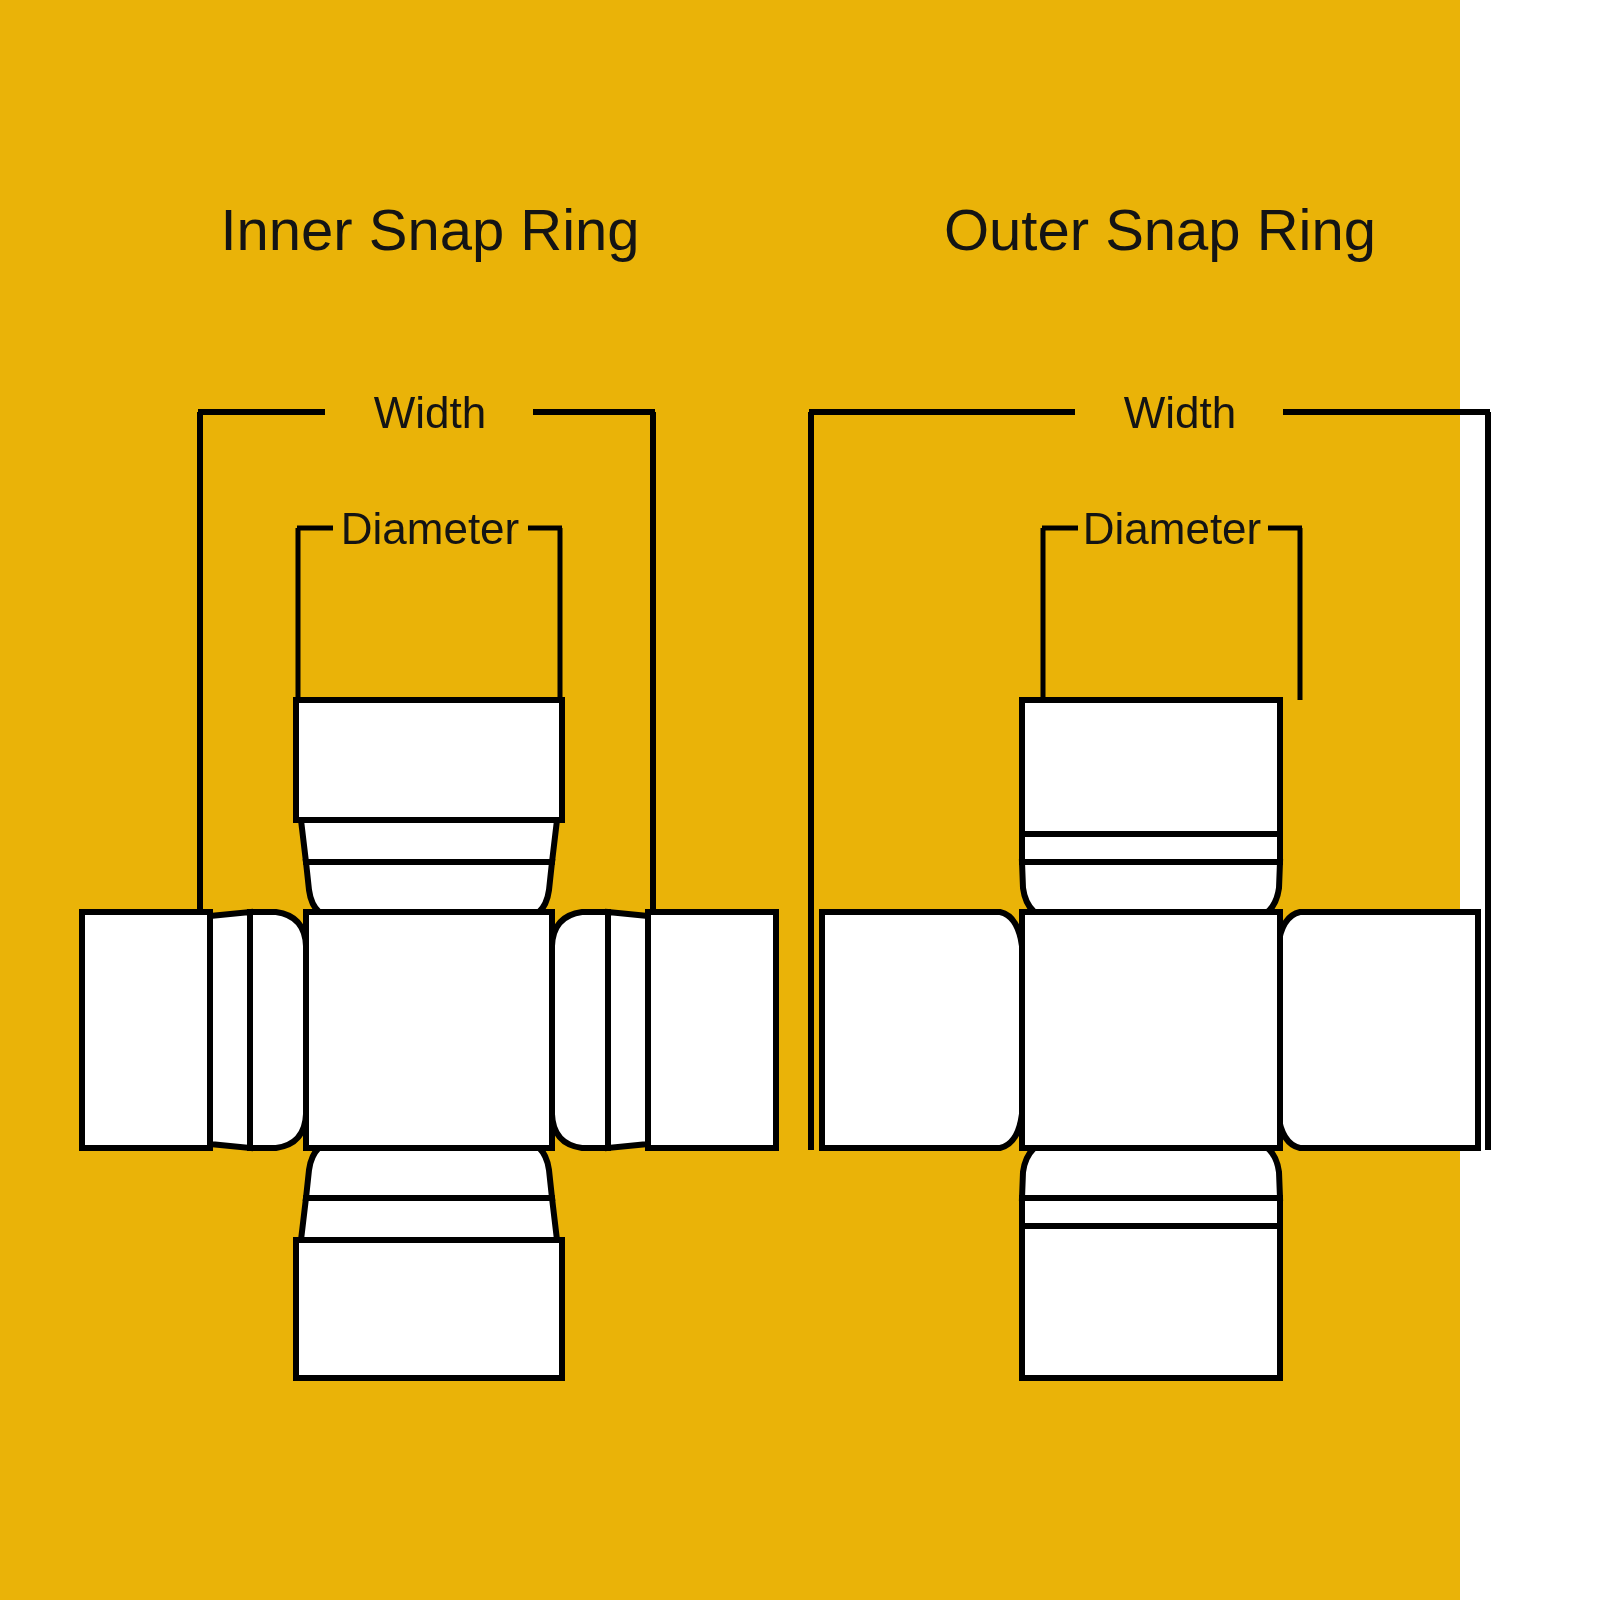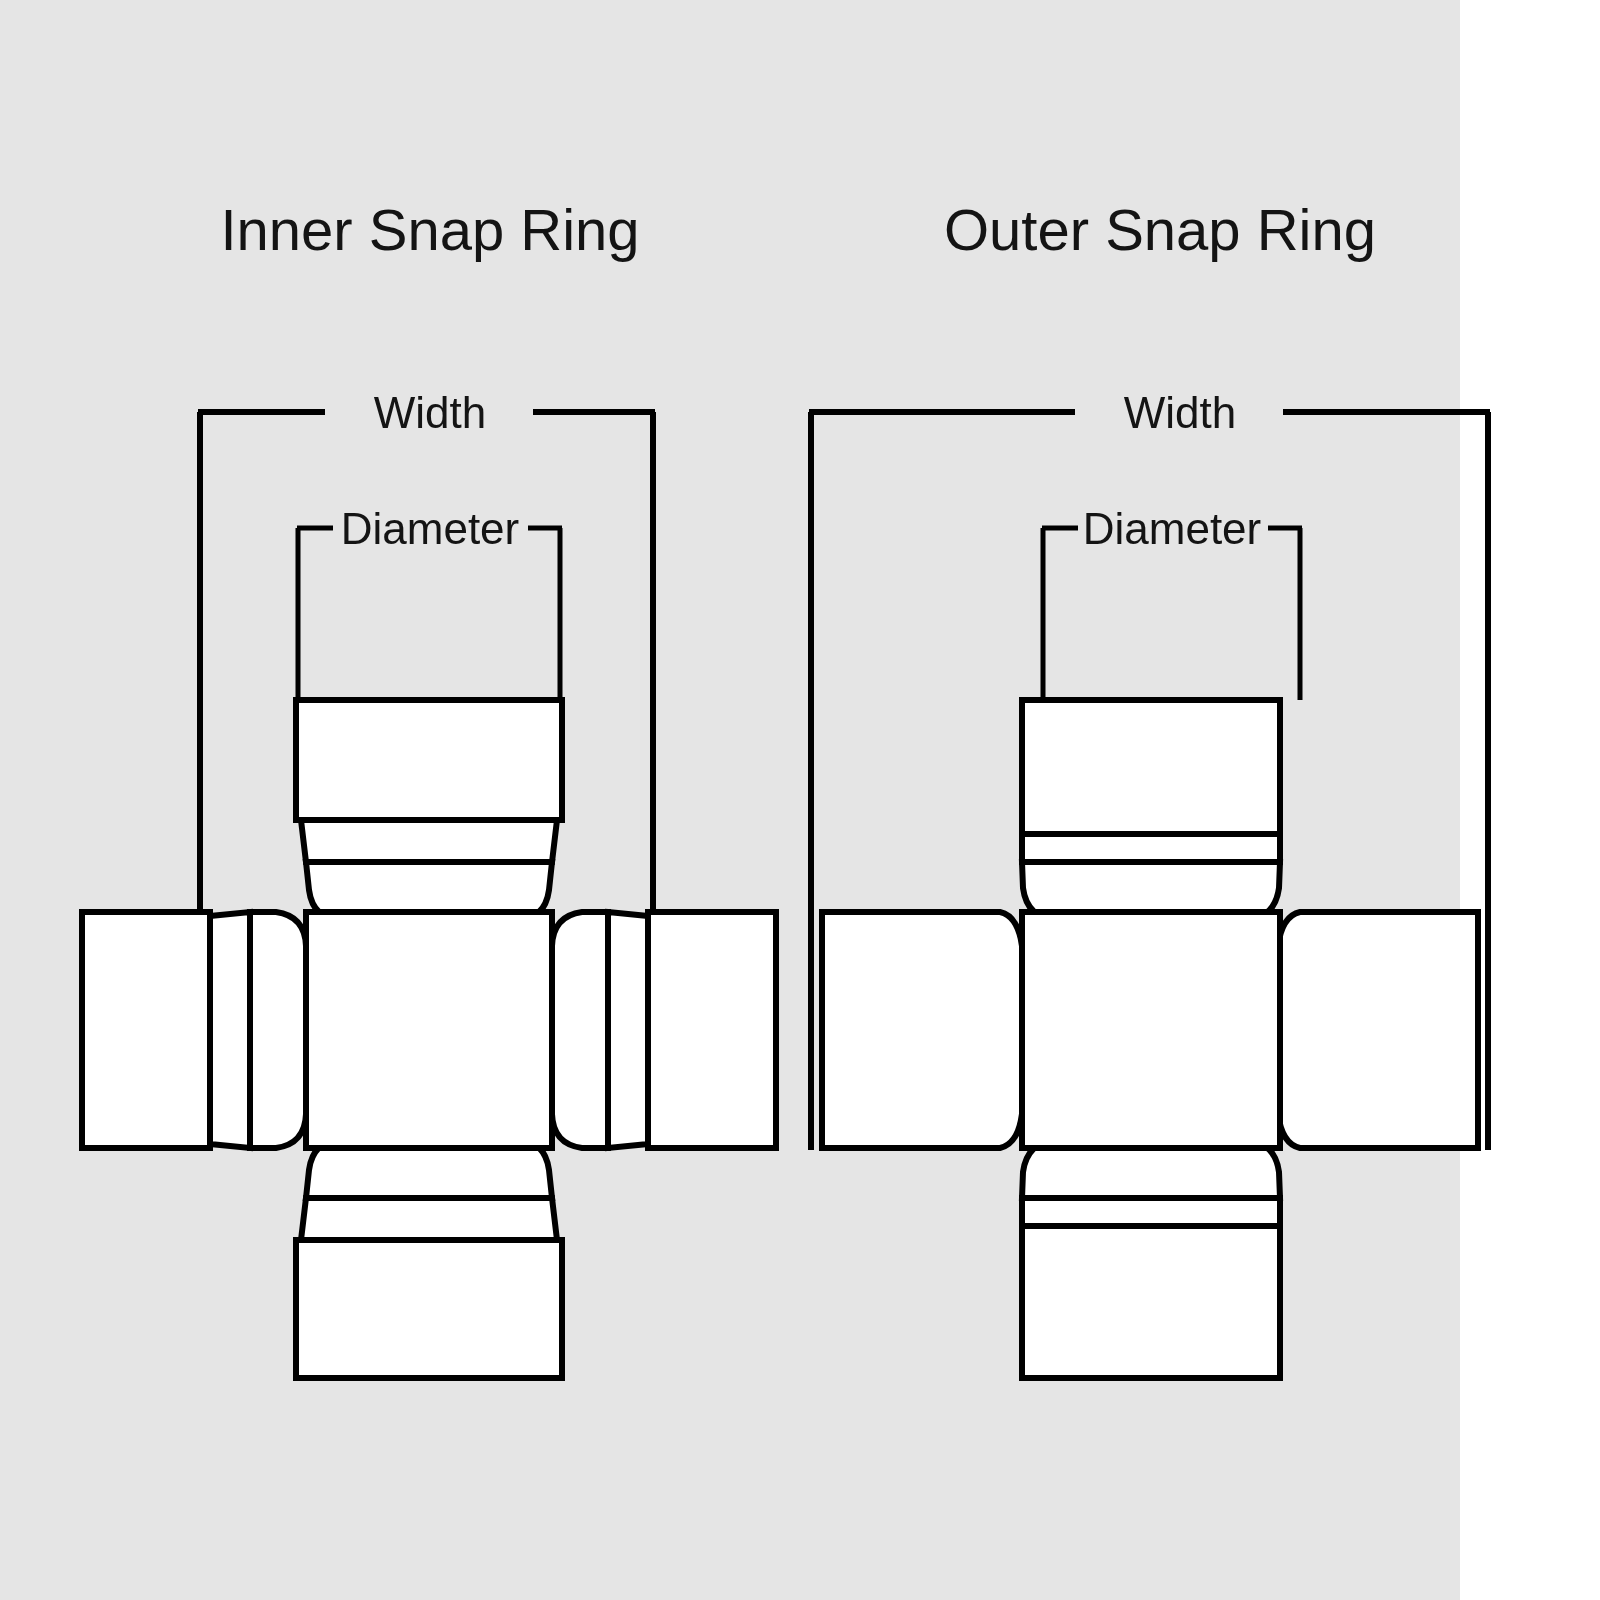--- a/index.html
+++ b/index.html
@@ -12,21 +12,21 @@
     width: 1600px;
     height: 1600px;
     font-family: "Liberation Sans", sans-serif;
     color: #000000;
     overflow: hidden;
   }
   #diagram-root {
     position: relative;
     width: 1460px;
     height: 1600px;
-    background: #e5e5e5;
+    background: #eab308;
   }
   svg.figure-svg {
     position: absolute;
     top: 0;
     left: 0;
     width: 1600px;
     height: 1600px;
     display: block;
   }
   .panel-title {

